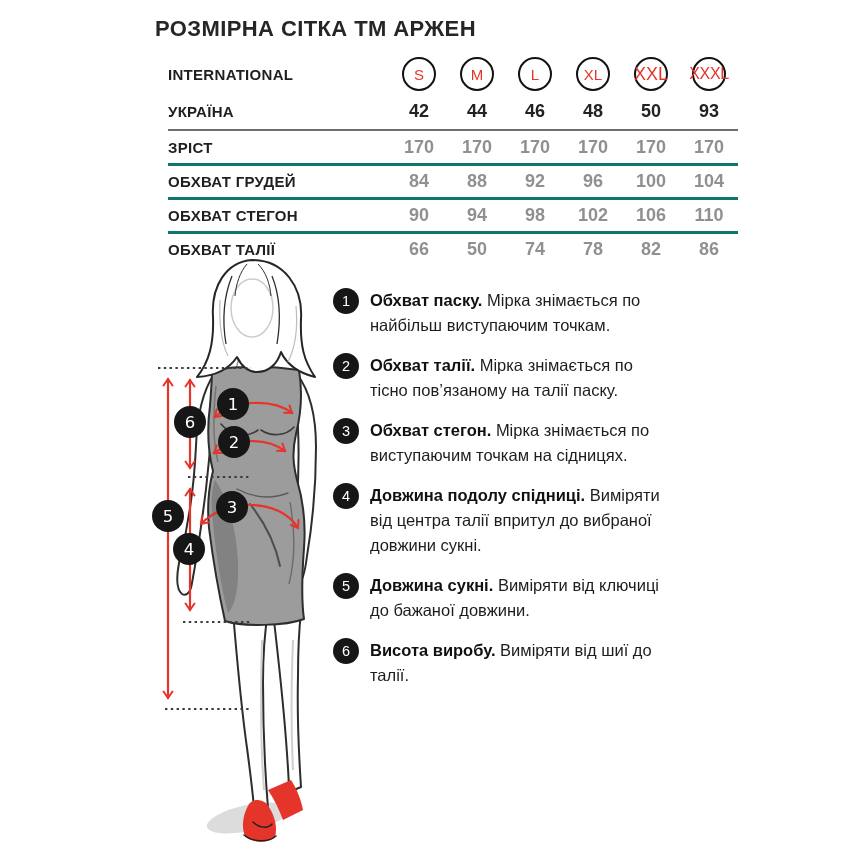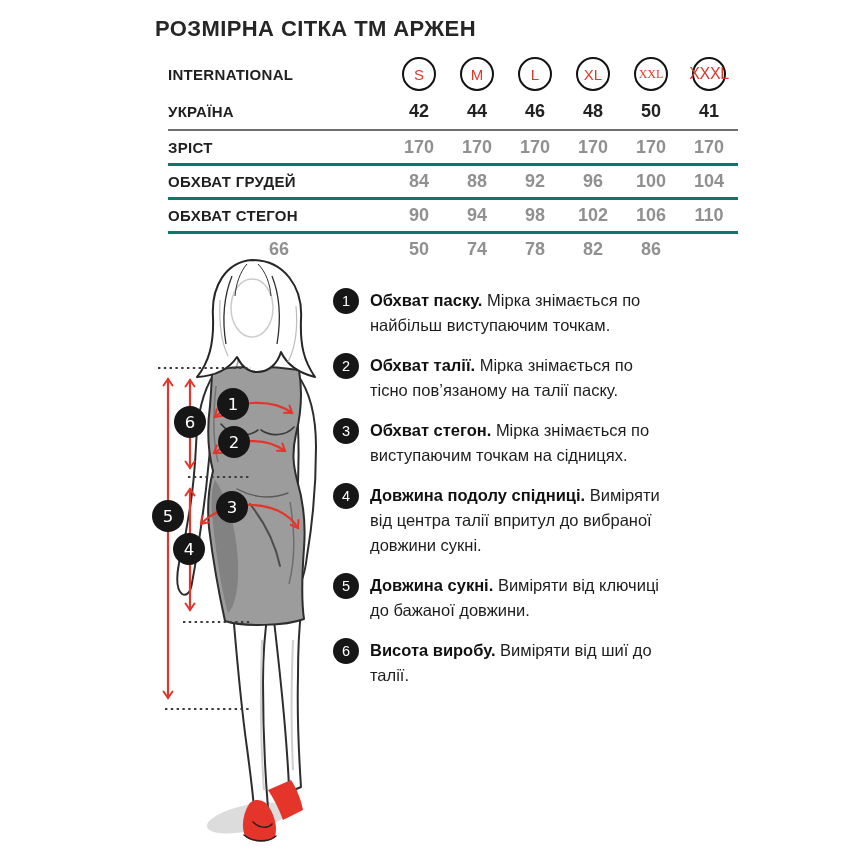--- a/index.html
+++ b/index.html
@@ -16,21 +16,21 @@
   .trow { display:grid; grid-template-columns:222px repeat(6,58px); align-items:center; }
   .trow-int { height:38px; }
   .trow-ua  { height:36px; }
   .trow-data{ height:34px; border-top:3px solid #0f766e; }
   .trow-data.first { border-top:2px solid #6e6e6e; }
   .tlabel { font-size:15px; font-weight:600; letter-spacing:.3px; color:#1f1f1f; }
   .tcell { display:flex; justify-content:center; align-items:center; }
   .size-circle { width:34px; height:34px; border:2px solid #121212; border-radius:50%;
                  display:flex; align-items:center; justify-content:center;
                  color:#e5352b; font-size:15px; line-height:1; }
-  .size-circle.sm  { font-size:12px;font-family:Liberation Serif, serif; }
+  .size-circle.sm  { font-size:18px; }
   .size-circle.xsm { font-size:16px; letter-spacing:-.4px; }
   .ua-num { font-size:18px; font-weight:600; color:#222; }
   .val    { font-size:18px; font-weight:700; color:#909090; }
 
   
   .legend { position:absolute; left:333px; top:288px; width:352px; }
   .legend-item { display:flex; align-items:flex-start; gap:11px; margin-bottom:15px; }
   .legend-num { flex:0 0 26px; width:26px; height:26px; border-radius:50%; background:#161616;
                 color:#fff; font-size:14.5px; display:flex; align-items:center; justify-content:center; }
   .legend-text { font-size:16.5px; line-height:25px; color:#1d1d1d; white-space:pre-line; }
@@ -94,21 +94,21 @@
       <div class="tcell">
           <span class="ua-num">46</span>
         </div>
       <div class="tcell">
           <span class="ua-num">48</span>
         </div>
       <div class="tcell">
           <span class="ua-num">50</span>
         </div>
       <div class="tcell">
-          <span class="ua-num">41</span>
+          <span class="ua-num">93</span>
         </div>
     </div>
 
     <div class="trow trow-data first">
       <div class="tlabel">ЗРІСТ</div>
       <div class="tcell">
           <span class="val">170</span>
         </div>
       <div class="tcell">
           <span class="val">170</span>
@@ -165,20 +165,21 @@
         </div>
       <div class="tcell">
           <span class="val">106</span>
         </div>
       <div class="tcell">
           <span class="val">110</span>
         </div>
     </div>
 
     <div class="trow trow-data">
+      <div class="tlabel">ОБХВАТ ТАЛІЇ</div>
       <div class="tcell">
           <span class="val">66</span>
         </div>
       <div class="tcell">
           <span class="val">50</span>
         </div>
       <div class="tcell">
           <span class="val">74</span>
         </div>
       <div class="tcell">

